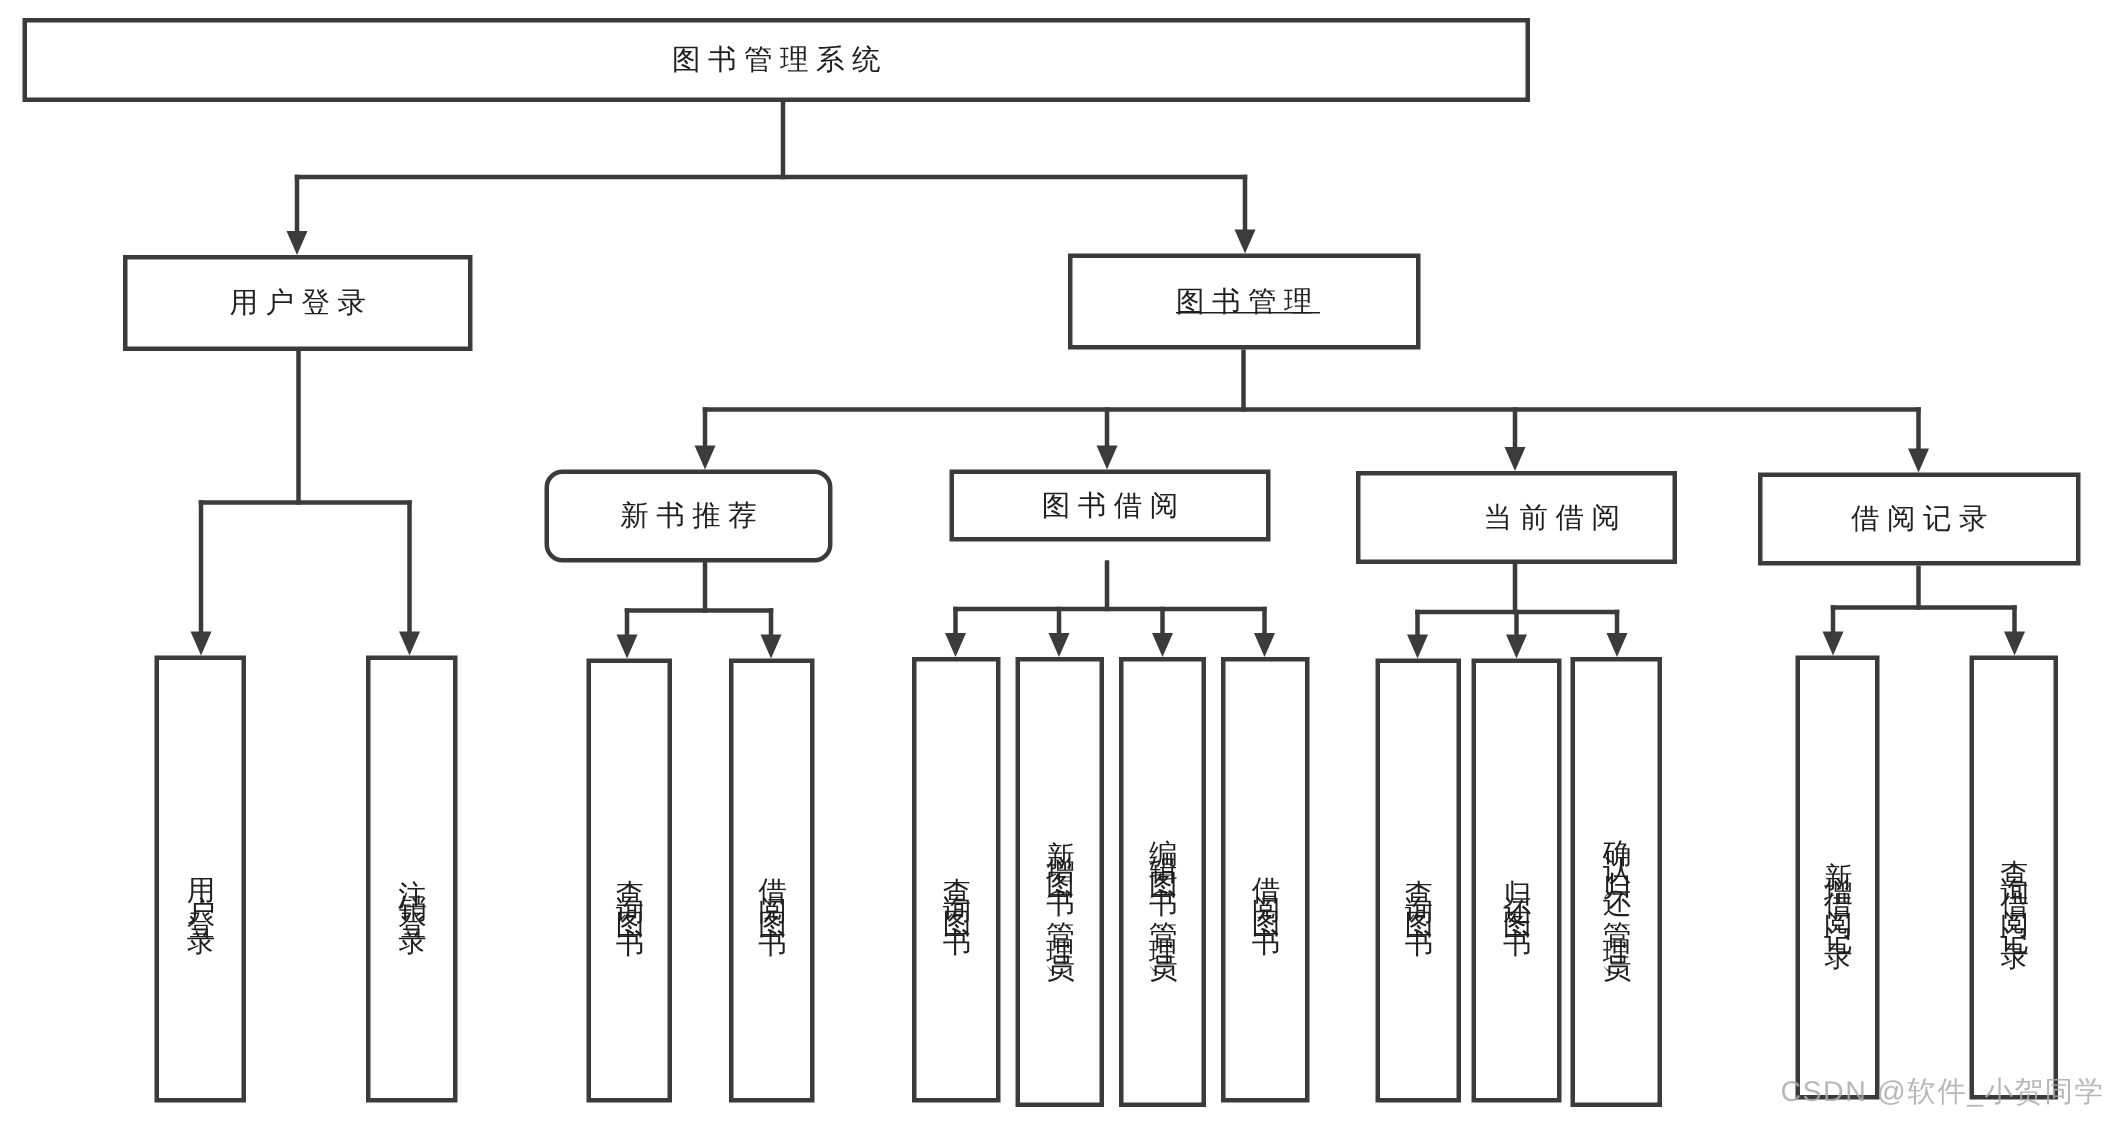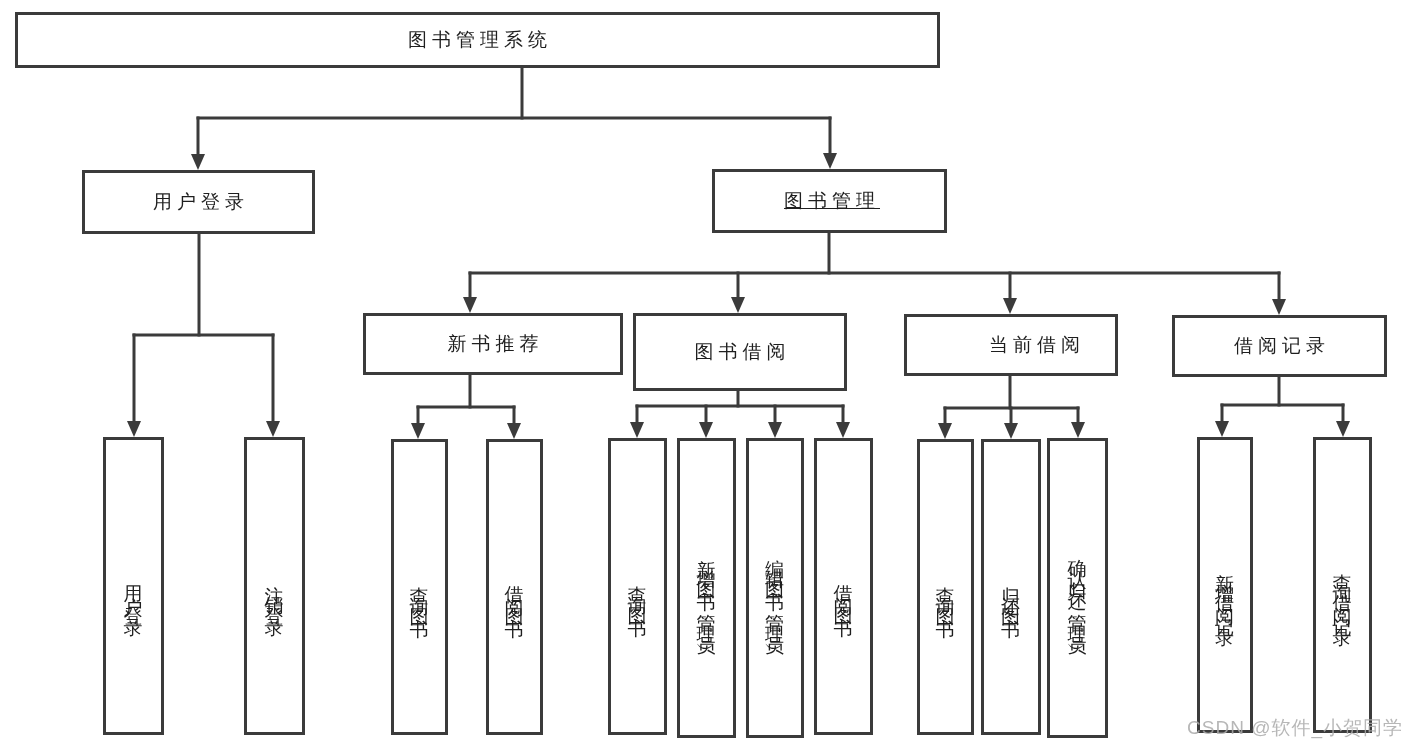--- a/index.html
+++ b/index.html
@@ -85,33 +85,33 @@
       <line x1="1078" y1="408" x2="1078" y2="426" stroke="#3b3b3b" stroke-width="3" stroke-linecap="square"></line>
       <path d="M1071 422 L1085 422 L1078 438 Z" fill="#3b3b3b"></path>
       <line x1="1279" y1="377" x2="1279" y2="405" stroke="#3b3b3b" stroke-width="3" stroke-linecap="square"></line>
       <line x1="1222" y1="405" x2="1343" y2="405" stroke="#3b3b3b" stroke-width="3" stroke-linecap="square"></line>
       <line x1="1222" y1="405" x2="1222" y2="425" stroke="#3b3b3b" stroke-width="3" stroke-linecap="square"></line>
       <path d="M1215 421 L1229 421 L1222 437 Z" fill="#3b3b3b"></path>
       <line x1="1343" y1="405" x2="1343" y2="425" stroke="#3b3b3b" stroke-width="3" stroke-linecap="square"></line>
       <path d="M1336 421 L1350 421 L1343 437 Z" fill="#3b3b3b"></path>
     </svg>
   <div id="boxes">
-      <div class="node horiz" style="left: 15px; top: 12px; width: 925px; height: 56px;">
+      <div class="node horiz" style="left: 15px; top: 12px; width: 1005px; height: 56px;">
         <span class="lbl">图书管理系统</span>
       </div>
       <div class="node horiz" style="left: 82px; top: 170px; width: 233px; height: 64px;">
         <span class="lbl">用户登录</span>
       </div>
       <div class="node horiz" style="left: 712px; top: 169px; width: 235px; height: 64px; text-decoration: underline;">
         <span class="lbl">图书管理</span>
       </div>
-      <div class="node horiz" style="left: 363px; top: 313px; width: 260px; height: 62px;">
+      <div class="node horiz" style="left: 363px; top: 313px; width: 192px; height: 62px; border-radius: 12px;">
         <span class="lbl">新书推荐</span>
       </div>
-      <div class="node horiz" style="left: 633px; top: 313px; width: 214px; height: 78px;">
+      <div class="node horiz" style="left: 633px; top: 313px; width: 214px; height: 48px;">
         <span class="lbl">图书借阅</span>
       </div>
       <div class="node horiz" style="left: 904px; top: 314px; width: 214px; height: 62px; padding-left: 47px;">
         <span class="lbl">当前借阅</span>
       </div>
       <div class="node horiz" style="left: 1172px; top: 315px; width: 215px; height: 62px;">
         <span class="lbl">借阅记录</span>
       </div>
       <div class="node vert" style="left: 103px; top: 437px; width: 61px; height: 298px;">
         <span class="lbl">用户登录</span>

